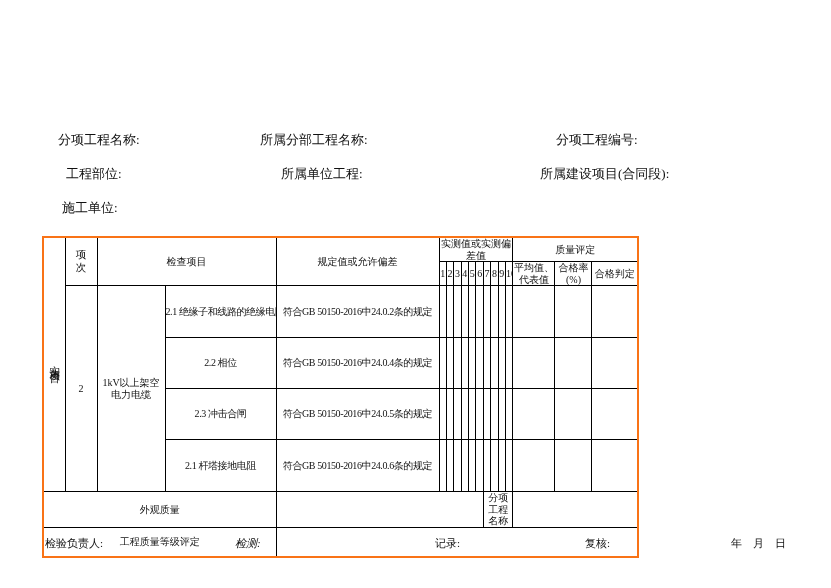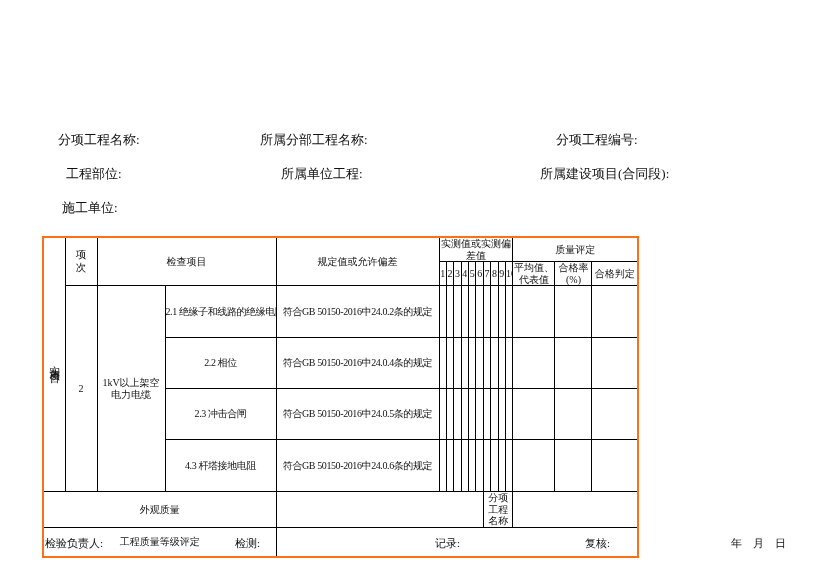--- a/index.html
+++ b/index.html
@@ -43,21 +43,21 @@
   td.itemno span{display:inline-block;width:1em;word-break:break-all;font-size:10.5px;}
   td.group-cell{font-size:10px;padding:0 3px;}
   td.item-cell{text-align:left;padding-left:4px;white-space:nowrap;letter-spacing:-0.4px;}
   td.spec-cell{white-space:nowrap;letter-spacing:-0.4px;}
   td.two-line{font-size:9px;line-height:1.15;}
   td.num-cell{font-size:9.5px;}
   td.foot-label{font-size:10.5px;}
 
   .signature{position:absolute;top:536px;left:0;width:100%;font-size:11px;}
   .signature span{position:absolute;white-space:pre;}
-  .sg1{left:45px;} .sg2{left:235px;} .sg3{left:435px;} .sg4{left:585px;} .sg5{left:731px;}
+  .sg1{left:45px;} .sg2{left:235px;font-style:italic;} .sg3{left:435px;} .sg4{left:585px;} .sg5{left:731px;}
 </style>
 </head>
 <body>
 
 <div class="page">
 
 
   <div class="field f-r1 fx1a">分项工程名称:</div>
   <div class="field f-r1 fx1b">所属分部工程名称:</div>
   <div class="field f-r1 fx1c">分项工程编号:</div>
@@ -159,21 +159,21 @@
           <td></td>
           <td></td>
           <td></td>
           <td></td>
           <td></td>
       <td></td>
           <td></td>
           <td></td>
     </tr>
     <tr class="dr4">
-      <td class="item-cell">4.3 杆塔接地电阻</td>
+      <td class="item-cell">2.1 杆塔接地电阻</td>
       <td class="spec-cell">符合GB 50150-2016中24.0.6条的规定</td>
       <td></td>
           <td></td>
           <td></td>
           <td></td>
           <td></td>
           <td></td>
           <td></td>
           <td></td>
           <td></td>

